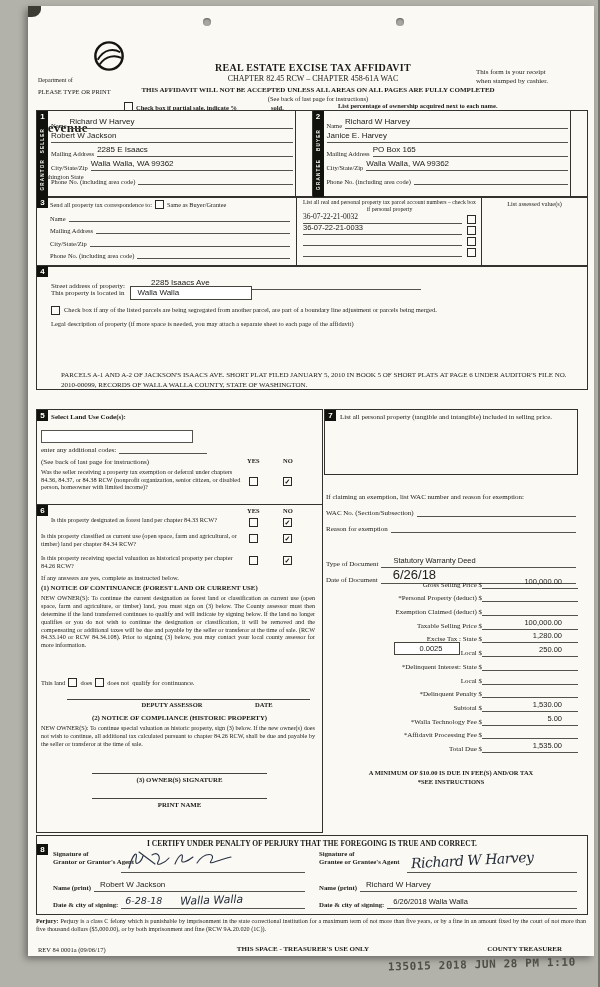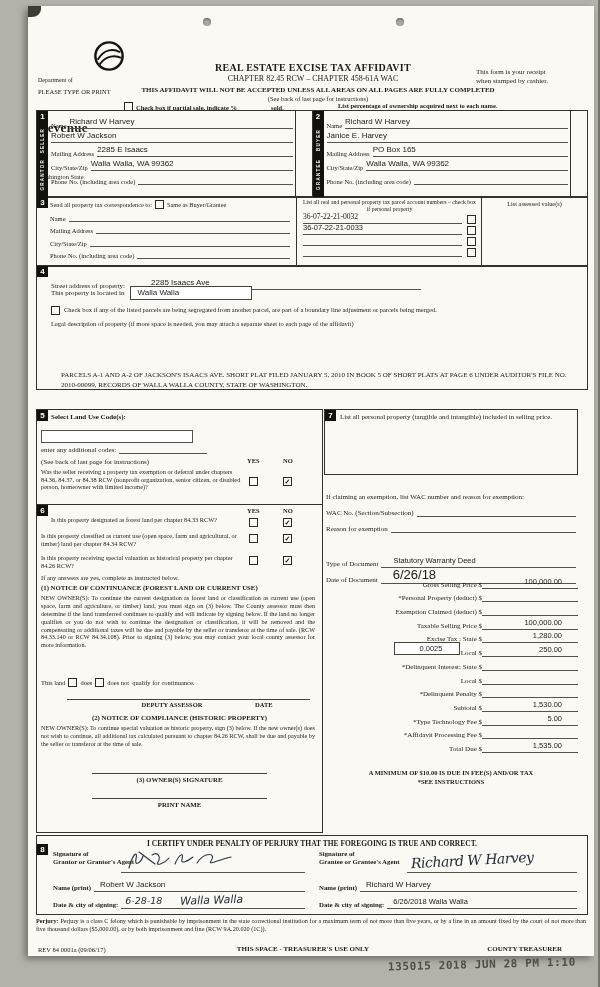--- a/index.html
+++ b/index.html
@@ -328,21 +328,21 @@
       </div>
       <div class="trow">
         <span class="tlabel">*Delinquent Penalty $</span>
         <span class="tline"><span class="tval"></span></span>
       </div>
       <div class="trow">
         <span class="tlabel">Subtotal $</span>
         <span class="tline"><span class="tval">1,530.00</span></span>
       </div>
       <div class="trow">
-        <span class="tlabel">*Type Technology Fee $</span>
+        <span class="tlabel">*Walla Technology Fee $</span>
         <span class="tline"><span class="tval">5.00</span></span>
       </div>
       <div class="trow">
         <span class="tlabel">*Affidavit Processing Fee $</span>
         <span class="tline"><span class="tval"></span></span>
       </div>
       <div class="trow">
         <span class="tlabel">Total Due $</span>
         <span class="tline"><span class="tval">1,535.00</span></span>
       </div>

